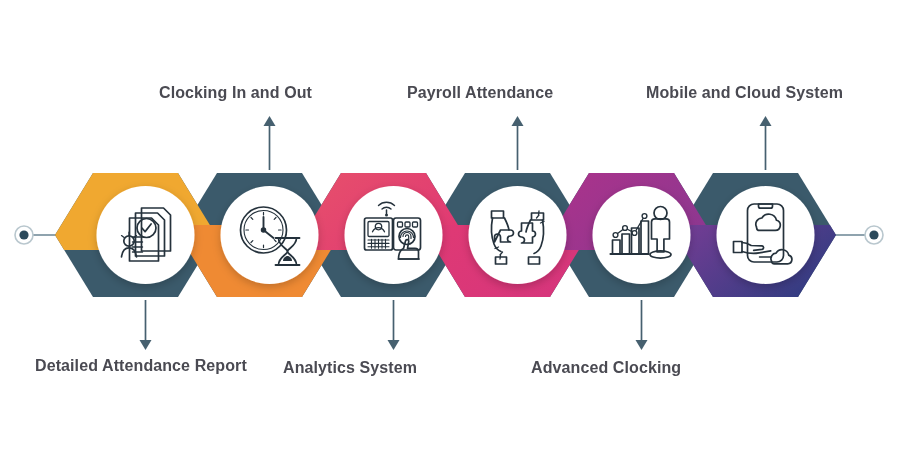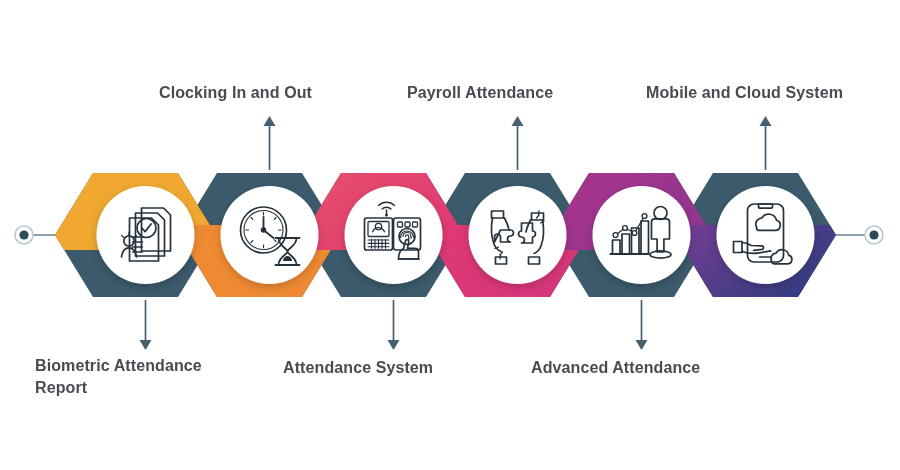--- a/index.html
+++ b/index.html
@@ -272,36 +272,36 @@
   <g>
     <line x1="517.5" y1="170" x2="517.5" y2="126" stroke="#46606f" stroke-width="1.7"></line>
     <path d="M517.5,116 l-6,10 h12 Z" fill="#46606f"></path>
   </g>
   <g>
     <line x1="765.5" y1="170" x2="765.5" y2="126" stroke="#46606f" stroke-width="1.7"></line>
     <path d="M765.5,116 l-6,10 h12 Z" fill="#46606f"></path>
   </g>
 
   <foreignObject x="35" y="355" width="222" height="60">
-    <div xmlns="http://www.w3.org/1999/xhtml" class="label-fo">Biometric Attendance Report</div>
+    <div xmlns="http://www.w3.org/1999/xhtml" class="label-fo">Detailed Attendance Report</div>
   </foreignObject>
 
   <foreignObject x="159" y="82" width="222" height="30">
     <div xmlns="http://www.w3.org/1999/xhtml" class="label-fo">Clocking In and Out</div>
   </foreignObject>
 
   <foreignObject x="283" y="357" width="222" height="30">
-    <div xmlns="http://www.w3.org/1999/xhtml" class="label-fo">Attendance System</div>
+    <div xmlns="http://www.w3.org/1999/xhtml" class="label-fo">Analytics System</div>
   </foreignObject>
 
   <foreignObject x="407" y="82" width="222" height="30">
     <div xmlns="http://www.w3.org/1999/xhtml" class="label-fo">Payroll Attendance</div>
   </foreignObject>
 
   <foreignObject x="531" y="357" width="222" height="30">
-    <div xmlns="http://www.w3.org/1999/xhtml" class="label-fo">Advanced Attendance</div>
+    <div xmlns="http://www.w3.org/1999/xhtml" class="label-fo">Advanced Clocking</div>
   </foreignObject>
 
   <foreignObject x="646" y="82" width="240" height="30">
     <div xmlns="http://www.w3.org/1999/xhtml" class="label-fo">Mobile and Cloud System</div>
   </foreignObject>
 
 </svg>
 
 </body></html>

